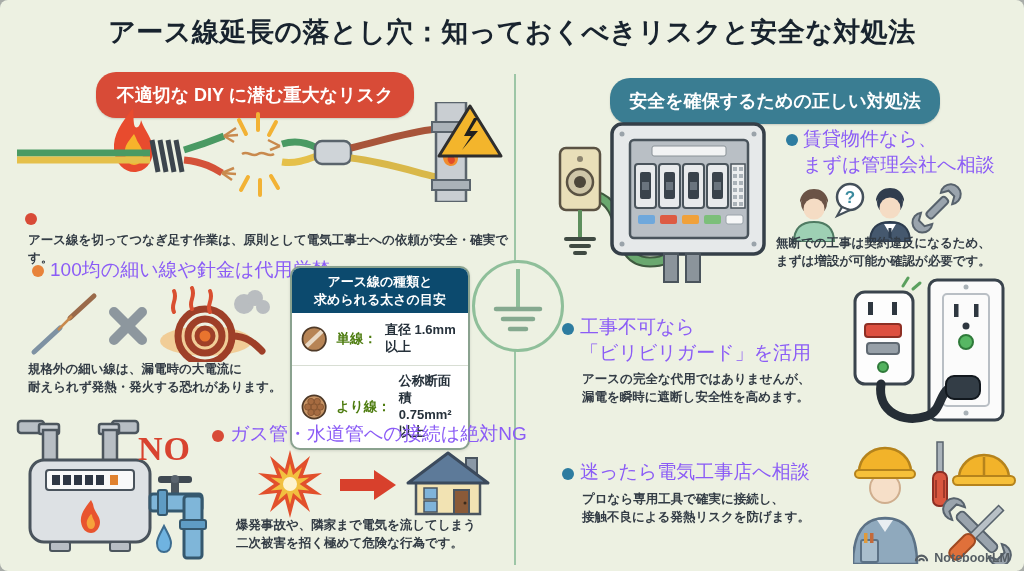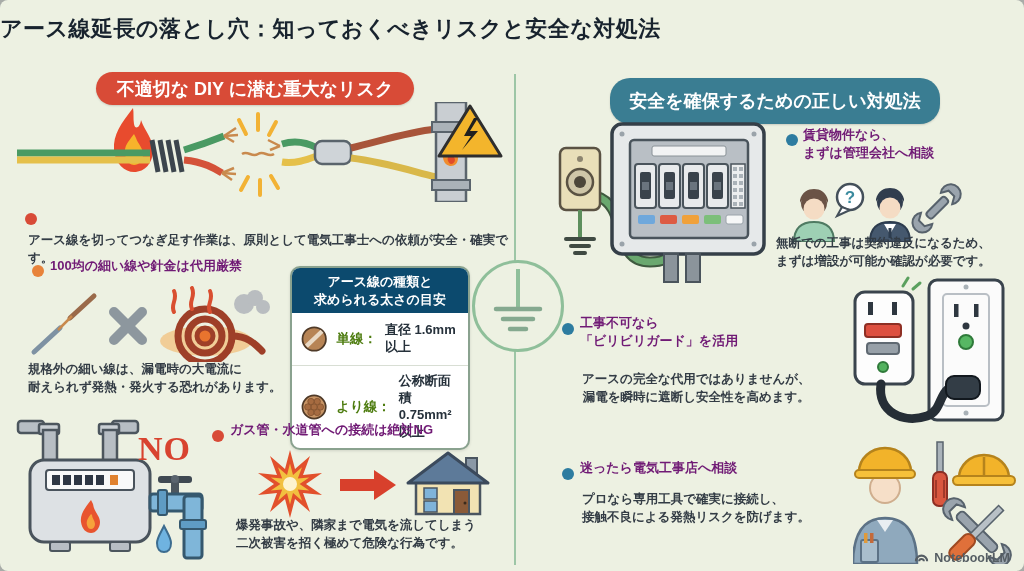--- a/index.html
+++ b/index.html
@@ -5,31 +5,31 @@
   html,body{margin:0;padding:0;background:#a8aca8;}
   #canvas{
     position:relative;width:1024px;height:571px;overflow:hidden;
     background:#edf1e2;border-radius:8px;
     font-family:"Liberation Sans","DejaVu Sans",sans-serif;
     color:#222c36;
   }
   .abs{position:absolute;}
   .pre{white-space:pre-line;}
   .main-title{
-    width:1024px;top:14px;left:0;
-    font-size:22px;font-weight:800;color:#18232e;letter-spacing:.5px;
+    width:1024px;text-align:center;top:14px;left:0;
+    font-size:27px;font-weight:800;color:#18232e;letter-spacing:.5px;
   }
   .pill{
     border-radius:20px;color:#ffffff;font-weight:700;font-size:18px;
     display:flex;align-items:center;justify-content:center;
     box-shadow:0 1px 2px rgba(0,0,0,.15);
   }
   .pill-risk{background:#d84b37;}
   .pill-safe{background:#3a7d92;}
-  .item-title{font-size:13px;font-weight:700;color:#701a75;line-height:1.35;}
+  .item-title{font-size:19px;font-weight:400;color:#8b5cf6;line-height:1.35;}
   .item-desc{font-size:12.5px;font-weight:600;color:#333c45;line-height:1.45;}
   .dot{width:12px;height:12px;border-radius:50%;}
   .dot-red{background:#d84b37;}
   .dot-orange{background:#e8833a;}
   .dot-teal{background:#2d7ca0;}
   .divider{width:2px;background:#9dc6a6;}
   .earth-circle{
     width:86px;height:86px;border-radius:50%;
     border:3px solid #8fbf9a;background:#edf1e2;
   }
@@ -58,21 +58,21 @@
   <div class="abs divider" style="left:514px;top:74px;height:491px;"></div>
   <div class="abs earth-circle" style="left:472px;top:260px;">
     <svg width="86" height="86" viewBox="0 0 86 86">
       <line x1="43" y1="6" x2="43" y2="44" stroke="#8fbf9a" stroke-width="4"></line>
       <line x1="21" y1="46" x2="65" y2="46" stroke="#85a98f" stroke-width="4.5" stroke-linecap="round"></line>
       <line x1="28" y1="56" x2="58" y2="56" stroke="#85a98f" stroke-width="4.5" stroke-linecap="round"></line>
       <line x1="35" y1="66" x2="51" y2="66" stroke="#85a98f" stroke-width="4.5" stroke-linecap="round"></line>
     </svg>
   </div>
 
-  <div class="abs pill pill-risk" style="left:96px;top:72px;width:318px;height:33px;">
+  <div class="abs pill pill-risk" style="left:96px;top:72px;width:318px;height:46px;">
     <span>不適切な DIY に潜む重大なリスク</span>
   </div>
 
   <svg class="abs" style="left:12px;top:102px;" width="492" height="100" viewBox="0 0 492 100">
 
     <g>
       <path d="M121 6 C109 22 101 32 102 48 C103 62 113 70 122 70 C133 70 141 61 141 48 C141 36 133 30 129 18 C128 26 123 28 122 22 C121 16 122 11 121 6 Z" fill="#e84b2e"></path>
       <path d="M122 32 C116 40 112 44 113 52 C114 60 119 63 122 63 C127 63 131 59 131 52 C131 46 126 42 124 36 Z" fill="#f7b32b"></path>
     </g>
 
@@ -360,21 +360,21 @@
       <path d="M-8 16 A10 10 0 1 0 8 16 L4 23 L-4 23 Z" fill="#9aa4ad" stroke="#57626c" stroke-width="2"></path>
     </g>
   </svg>
 
   <div class="abs item-desc pre" style="left:776px;top:234px;">無断での工事は契約違反になるため、
 まずは増設が可能か確認が必要です。</div>
 
   <div class="abs dot dot-teal" style="left:562px;top:323px;"></div>
   <div class="abs item-title pre" style="left:580px;top:314px;">工事不可なら
 「ビリビリガード」を活用</div>
-  <div class="abs item-desc pre" style="left:582px;top:370px;text-align:center;">アースの完全な代用ではありませんが、
+  <div class="abs item-desc pre" style="left:582px;top:370px;">アースの完全な代用ではありませんが、
 漏電を瞬時に遮断し安全性を高めます。</div>
 
   <svg class="abs" style="left:851px;top:276px;" width="170" height="152" viewBox="0 0 170 152">
     <g stroke="#5aa05e" stroke-width="3" stroke-linecap="round">
       <line x1="52" y1="10" x2="57" y2="2"></line>
         <line x1="62" y1="13" x2="69" y2="7"></line>
     </g>
 
     <g>
       <rect x="78" y="4" width="74" height="140" rx="8" fill="#fbfbfb" stroke="#39434c" stroke-width="3"></rect>

